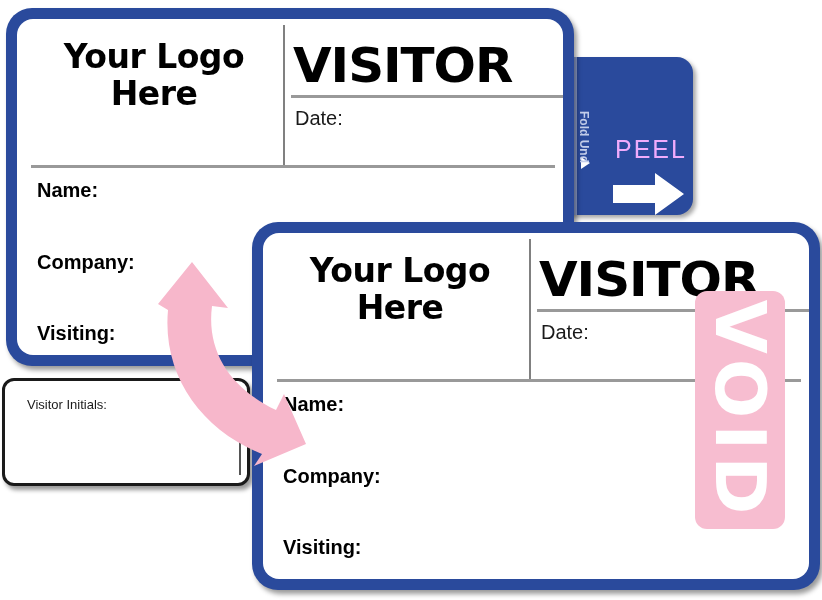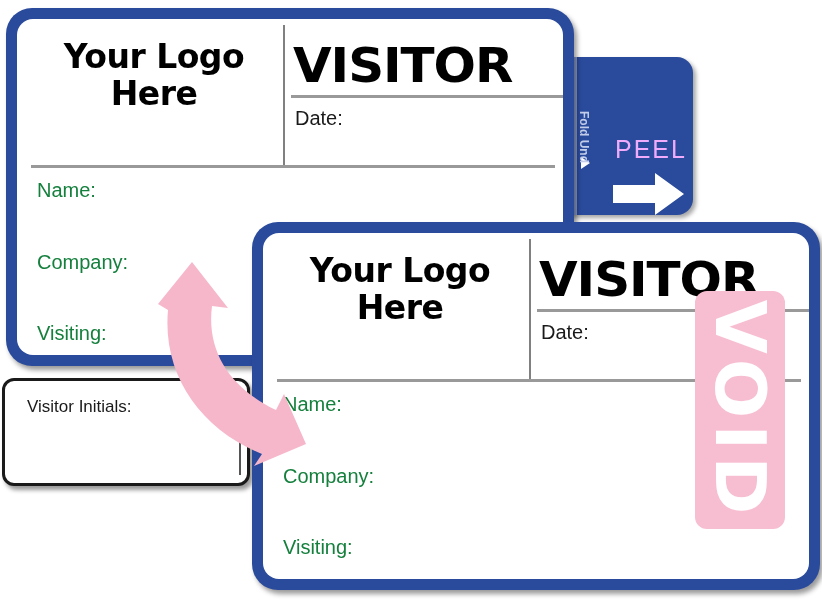--- a/index.html
+++ b/index.html
@@ -73,22 +73,22 @@
   .date-label {
     position: absolute;
     color: #1a1a1a;
     font-weight: 400;
     white-space: nowrap;
   }
 
   
   .field-label {
     position: absolute;
-    color: #15803d;
-    font-weight: 400;
+    color: #000000;
+    font-weight: 700;
     white-space: nowrap;
   }
 
   
   #peel-tab {
     position: absolute;
     background: #2a4a9c;
     border-radius: 0 16px 16px 0;
     box-shadow: 3px 3px 4px rgba(0,0,0,0.35);
     overflow: hidden;
@@ -209,21 +209,21 @@
 
       <div class="hdr-rule" style="top:146px;"></div>
 
       <span class="field-label" style="left:20px; top:160px; font-size:20px;">Name:</span>
       <span class="field-label" style="left:20px; top:232px; font-size:20px;">Company:</span>
       <span class="field-label" style="left:20px; top:303px; font-size:20px;">Visiting:</span>
     </div>
   </div>
 
   <div id="initials-box" style="left:2px; top:378px; width:248px; height:108px;">
-    <span id="initials-label" style="left:22px; top:16px; font-size:17px;">Visitor Initials:</span>
+    <span id="initials-label" style="left:22px; top:16px; font-size:13px;">Visitor Initials:</span>
     <div id="initials-tick" style="left:234px; top:44px; height:50px;"></div>
   </div>
 
   <div class="badge" style="left:252px; top:222px; width:568px; height:368px;">
     <div class="badge-inner">
 
       <div class="col-divider" style="left:266px; top:6px; height:142px;"></div>
 
       <div class="logo-block" style="left:18px; top:20px; width:238px; font-size:33px;">
         <span class="logo-line">Your Logo</span>

